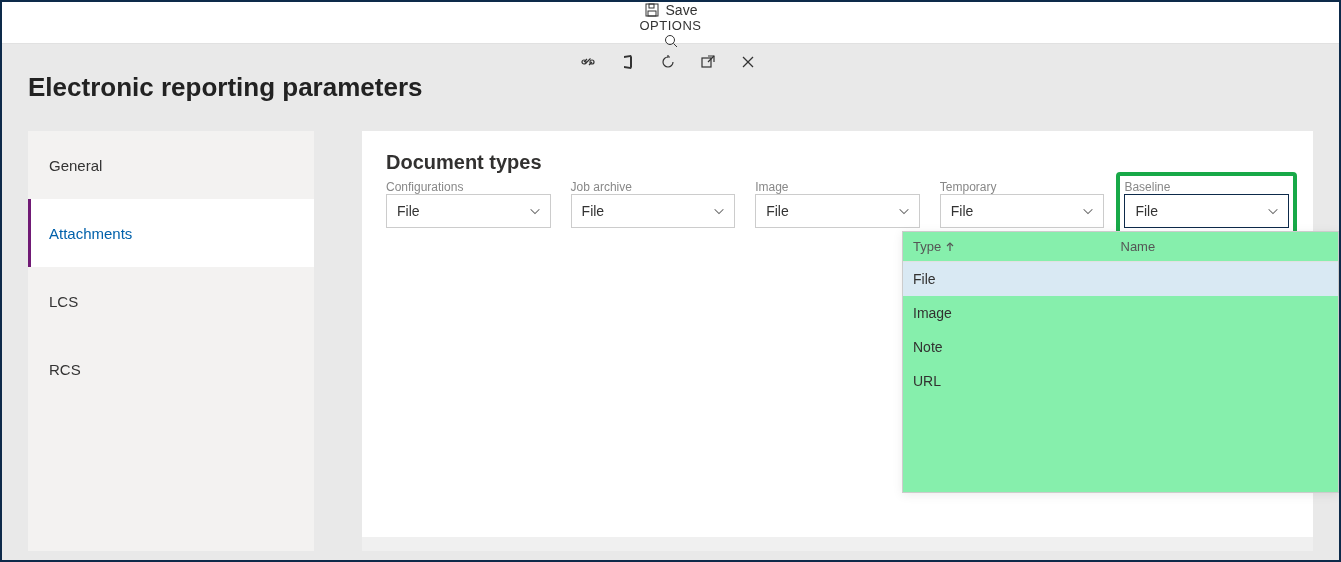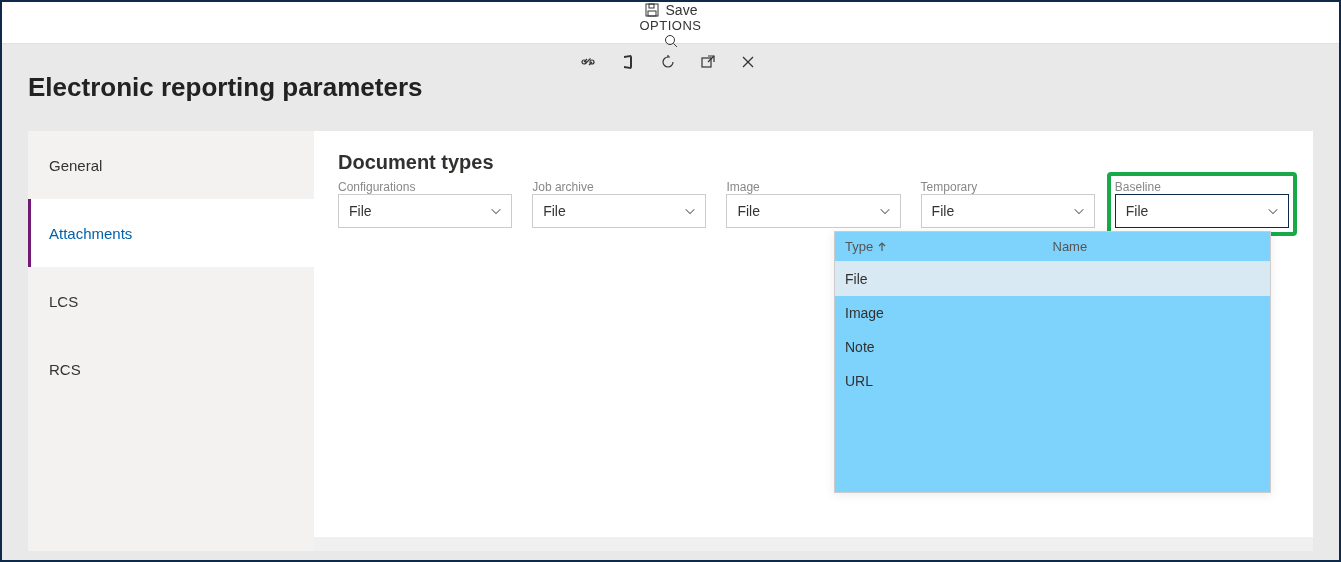--- a/index.html
+++ b/index.html
@@ -48,20 +48,21 @@
   }
   .page-title {
     font-size: 26px;
     font-weight: 700;
     color: #222;
     margin-bottom: 28px;
   }
   .panel {
     display: flex;
     background: transparent;
+    gap: 48px;
   }
   
   .sidebar {
     width: 286px;
     background: #f3f2f1;
   }
   .tab {
     height: 68px;
     display: flex;
     align-items: center;
@@ -128,23 +129,23 @@
     border-radius: 2px;
     margin: -6px;
   }
   .field.highlighted .combo {
     border: 1px solid #0d2a4a;
   }
   
   .flyout {
     position: absolute;
     top: 100px;
-    left: 520px;
+    left: 540px;
     width: 437px;
-    background: #7dd3fc;
+    background: #86efac;
     border: 1px solid #ccc;
     box-shadow: 0 2px 10px rgba(0,0,0,0.08);
   }
   .flyout-header {
     display: flex;
     height: 30px;
     align-items: center;
     border-bottom: 1px solid #e1e1e1;
     font-size: 13px;
     color: #555;

